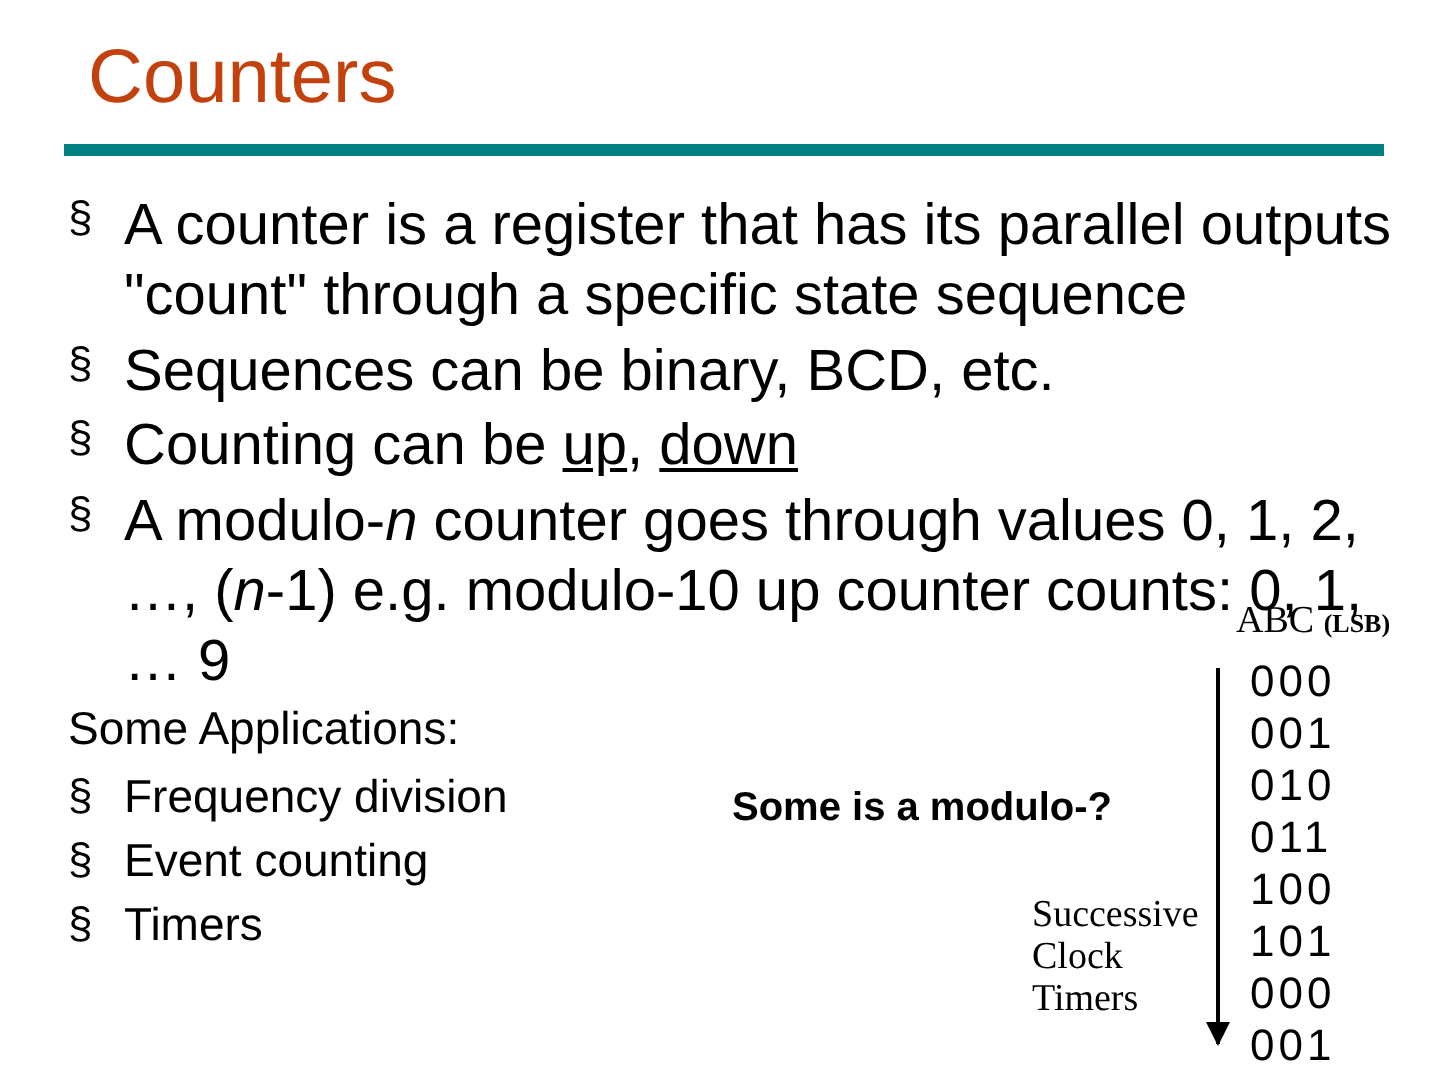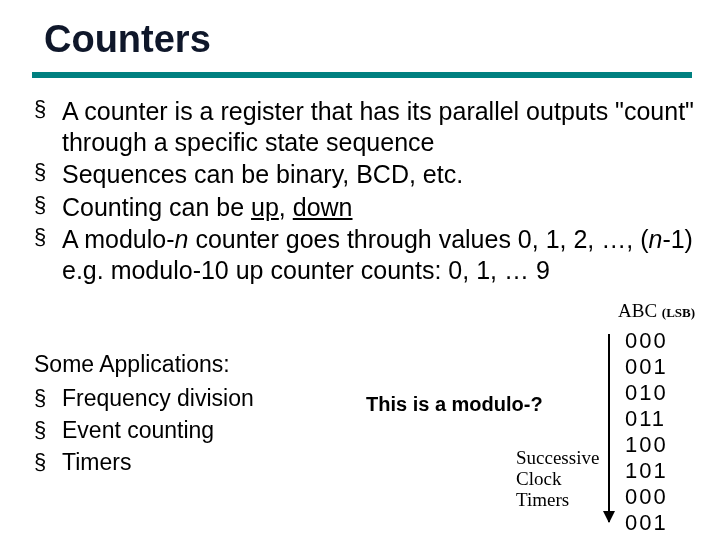--- a/index.html
+++ b/index.html
@@ -16,37 +16,37 @@
     position: relative;
     width: 720px;
     height: 540px;
     box-sizing: border-box;
   }
   .title {
     position: absolute;
     top: 18px;
     left: 44px;
     font-size: 38px;
-    font-weight: bold;
-    color: #0f172a;
+    font-weight: normal;
+    color: #c2410c;
   }
   .rule {
     position: absolute;
     top: 72px;
     left: 32px;
     width: 660px;
     height: 6px;
     background: #008080;
   }
   .body {
     position: absolute;
     top: 96px;
     left: 34px;
     right: 10px;
-    font-size: 25px;
+    font-size: 29px;
     line-height: 1.22;
   }
   ul.bullets {
     list-style: none;
     margin: 0;
     padding: 0;
   }
   ul.bullets > li {
     position: relative;
     padding-left: 28px;
@@ -165,21 +165,21 @@
   <div class="apps">
     <div class="apps-head">Some Applications:</div>
     <ul class="bullets">
       <li><span>Frequency division</span></li>
       <li><span>Event counting</span></li>
       <li><span>Timers</span></li>
     </ul>
   </div>
 
   <div class="question">
-    <div>This is a modulo-?</div>
+    <div>Some is a modulo-?</div>
   </div>
 
   <div class="pulses">
     <div>Successive</div>
     <div>Clock</div>
     <div>Timers</div>
   </div>
 
   <div class="arrow"></div>
 

